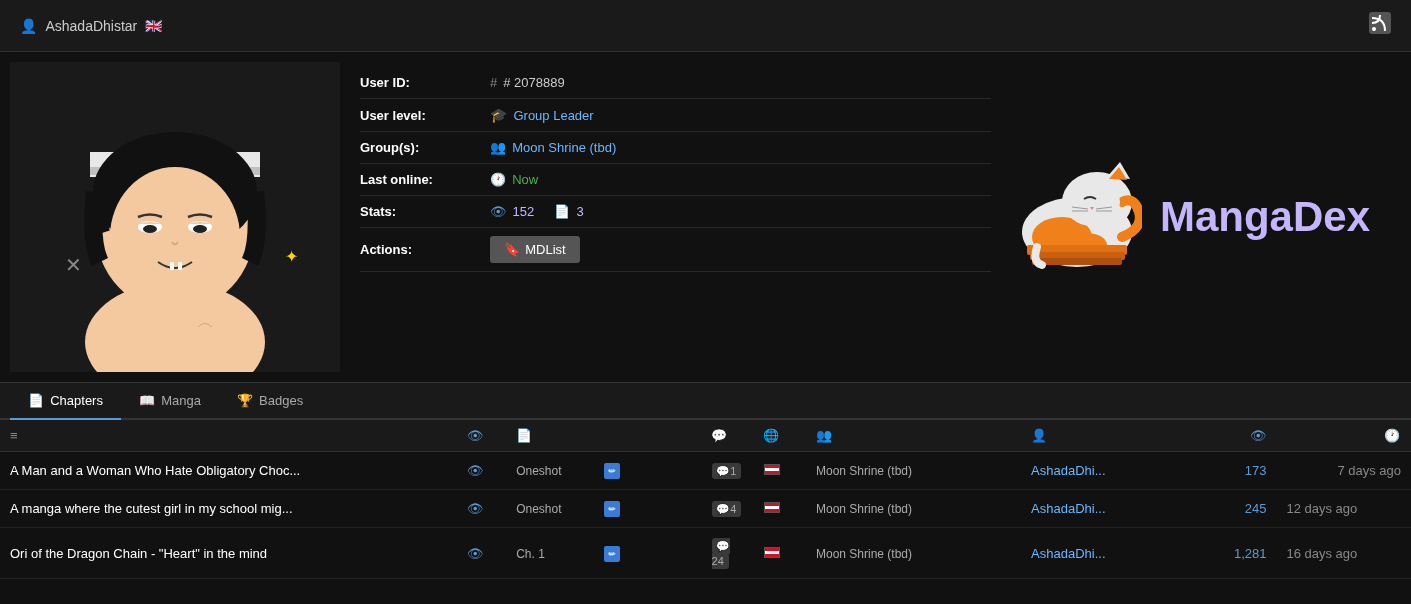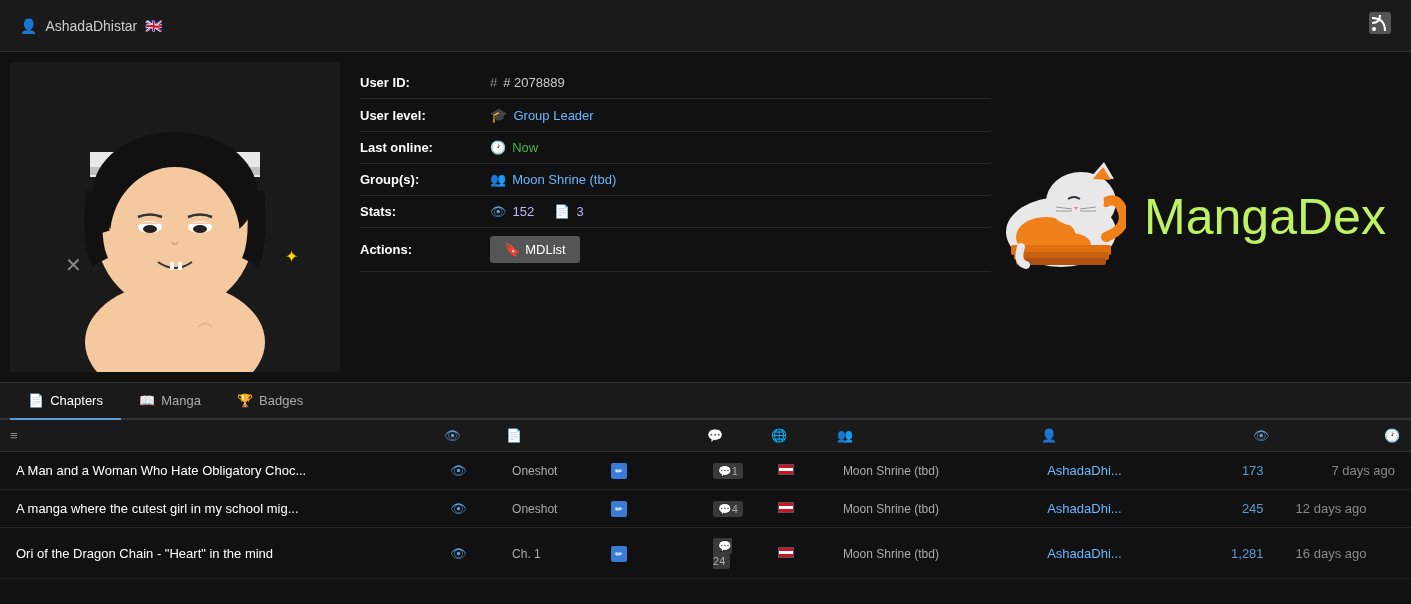--- a/index.html
+++ b/index.html
@@ -86,23 +86,23 @@
       border: none;
       padding: 6px 14px;
       border-radius: 3px;
       cursor: pointer;
       font-size: 13px;
       display: flex;
       align-items: center;
       gap: 5px;
     }
     .mangadex-logo-text {
-      font-size: 50px;
-      font-weight: normal;
-      color: #bef264;
+      font-size: 42px;
+      font-weight: bold;
+      color: #c4b5fd;
     }
 
     
     .tabs-row {
       background: #1a1a1a;
       display: flex;
       gap: 0;
       padding: 0 10px;
       border-bottom: 2px solid #333;
     }
@@ -135,21 +135,21 @@
       padding: 8px 10px;
       color: #888;
       font-weight: normal;
       text-align: left;
       font-size: 13px;
     }
     .chapters-table tbody tr {
       border-bottom: 1px solid #222;
     }
     .chapters-table td {
-      padding: 10px 16px;
+      padding: 10px 10px;
       color: #ccc;
       font-size: 13px;
       vertical-align: middle;
     }
     .chapter-title {
       color: #fff;
       font-size: 13px;
       max-width: 350px;
       white-space: nowrap;
       overflow: hidden;
@@ -294,31 +294,31 @@
           </span>
         </div>
         <div class="info-row">
           <span class="info-label">User level:</span>
           <span class="info-value">
             <span class="level-icon">🎓</span>
             <span style="color:#6ab7ff">Group Leader</span>
           </span>
         </div>
         <div class="info-row">
+          <span class="info-label">Group(s):</span>
+          <span class="info-value">
+            <span style="color:#888">👥</span>
+            <span style="color:#6ab7ff; cursor:pointer">Moon Shrine (tbd)</span>
+          </span>
+        </div>
+        <div class="info-row">
           <span class="info-label">Last online:</span>
           <span class="info-value">
             <span style="color:#888">🕐</span>
             <span class="green-dot">Now</span>
-          </span>
-        </div>
-        <div class="info-row">
-          <span class="info-label">Group(s):</span>
-          <span class="info-value">
-            <span style="color:#888">👥</span>
-            <span style="color:#6ab7ff; cursor:pointer">Moon Shrine (tbd)</span>
           </span>
         </div>
         <div class="info-row">
           <span class="info-label">Stats:</span>
           <span class="info-value">
             <span class="stat-eye">👁</span>
             <span class="stat-count">152</span>
             <span style="color:#888; margin-left:4px">📄</span>
             <span class="stat-count">3</span>
           </span>

